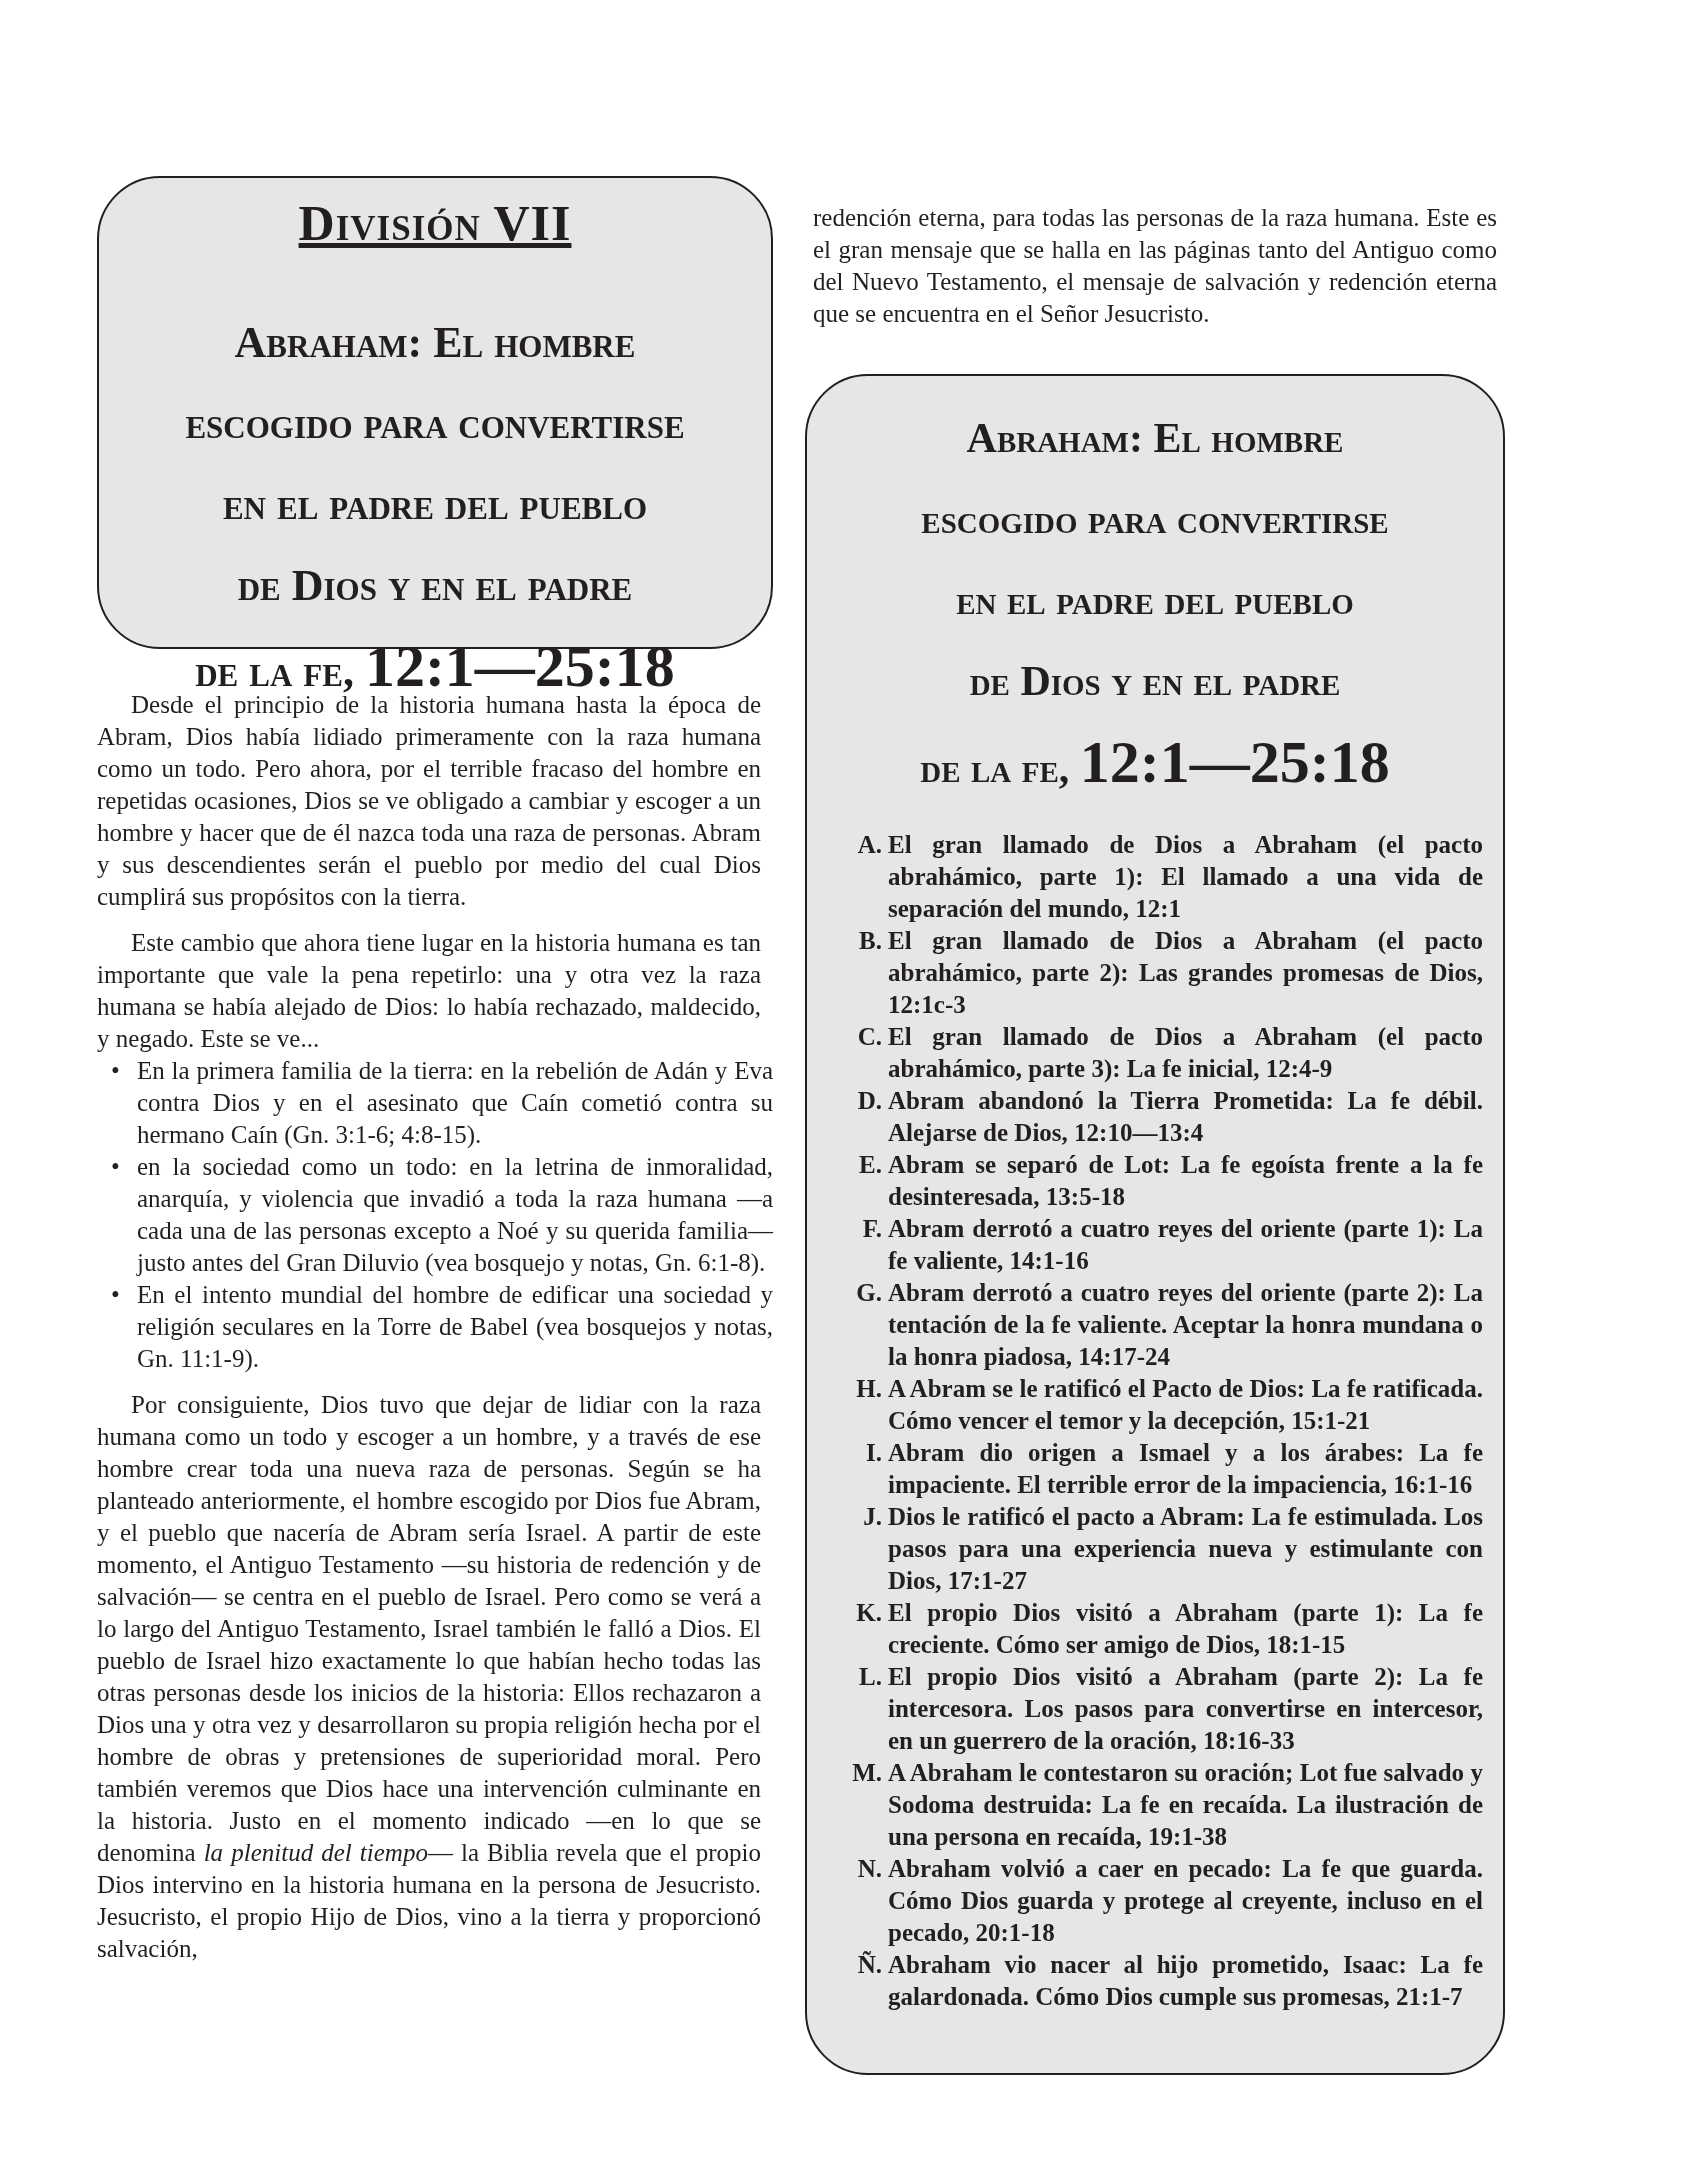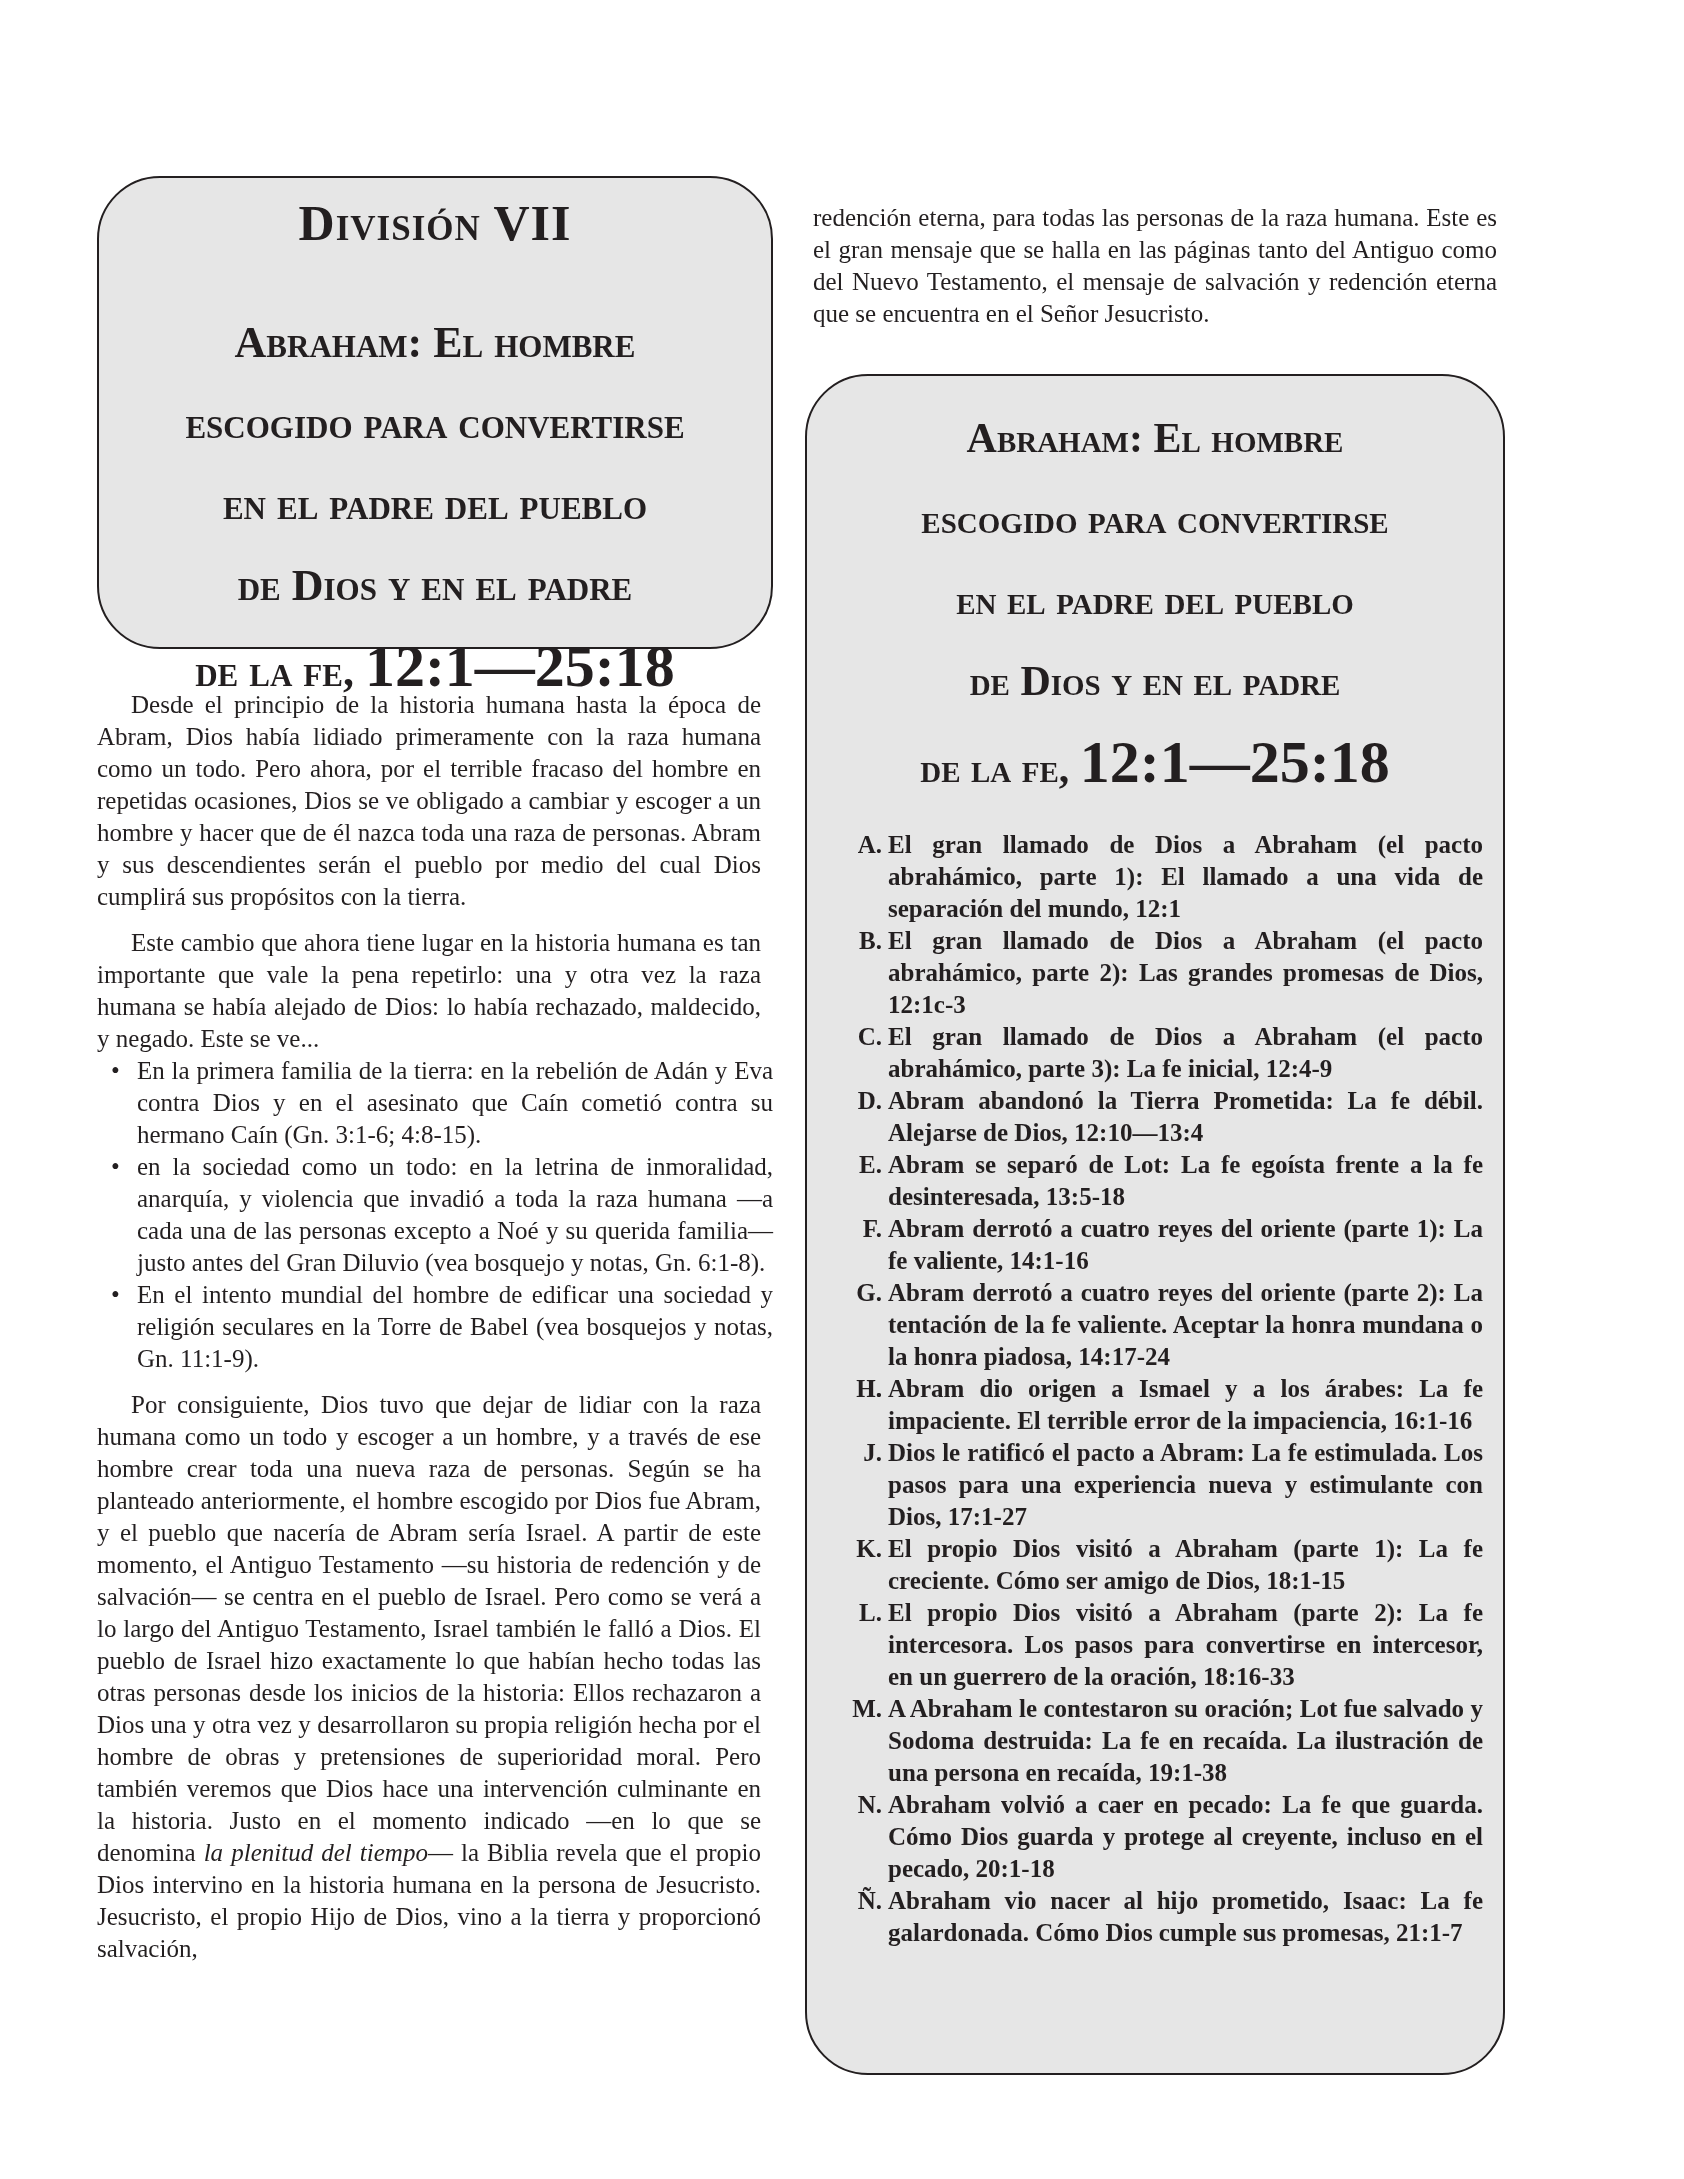--- a/index.html
+++ b/index.html
@@ -14,21 +14,21 @@
     background: #e6e6e6;
     border: 2px solid #231f20;
     border-radius: 63px;
     box-sizing: border-box;
     text-align: center;
     font-weight: bold;
     font-variant: small-caps;
   }
   .left-box { width: 676px; height: 473px; padding: 14px 10px 0; }
   .div-heading {
-    font-size: 50px; line-height: 63px; margin: 0 0 55px 0; letter-spacing: 1px;
+    font-size: 50px; line-height: 63px; margin: 0 0 55px 0; letter-spacing: 1px; text-decoration: underline;
   }
   .box-title { font-size: 44px; line-height: 65px; margin: 16px; }
   .box-title .big { font-size: 60px; font-variant: normal; }
 
   .body-text {
     font-size: 25px; line-height: 32px; text-align: justify; margin-top: 40px;
   }
   .body-text p { margin: 0 12px 14px 0; text-indent: 34px; }
   .body-text ul { list-style: none; margin: 0 0 14px 0; padding: 0; }
   .body-text li { position: relative; padding-left: 40px; }
@@ -90,21 +90,21 @@
       <span class="big">12:1—25:18</span>
     </div>
     <ul class="outline" id="outline-list">
         <li><span class="letter">A.</span><span>El gran llamado de Dios a Abraham (el pacto abrahámico, parte 1): El llamado a una vida de separación del mundo, 12:1</span></li>
         <li><span class="letter">B.</span><span>El gran llamado de Dios a Abraham (el pacto abrahámico, parte 2): Las grandes promesas de Dios, 12:1c-3</span></li>
         <li><span class="letter">C.</span><span>El gran llamado de Dios a Abraham (el pacto abrahámico, parte 3): La fe inicial, 12:4-9</span></li>
         <li><span class="letter">D.</span><span>Abram abandonó la Tierra Prometida: La fe débil. Alejarse de Dios, 12:10—13:4</span></li>
         <li><span class="letter">E.</span><span>Abram se separó de Lot: La fe egoísta frente a la fe desinteresada, 13:5-18</span></li>
         <li><span class="letter">F.</span><span>Abram derrotó a cuatro reyes del oriente (parte 1): La fe valiente, 14:1-16</span></li>
         <li><span class="letter">G.</span><span>Abram derrotó a cuatro reyes del oriente (parte 2): La tentación de la fe valiente. Aceptar la honra mundana o la honra piadosa, 14:17-24</span></li>
-        <li><span class="letter">H.</span></li>
+        <li><span class="letter">H.</span><span>A Abram se le ratificó el Pacto de Dios: La fe ratificada. Cómo vencer el temor y la decepción, 15:1-21</span></li>
         <li><span class="letter">I.</span><span>Abram dio origen a Ismael y a los árabes: La fe impaciente. El terrible error de la impaciencia, 16:1-16</span></li>
         <li><span class="letter">J.</span><span>Dios le ratificó el pacto a Abram: La fe estimulada. Los pasos para una experiencia nueva y estimulante con Dios, 17:1-27</span></li>
         <li><span class="letter">K.</span><span>El propio Dios visitó a Abraham (parte 1): La fe creciente. Cómo ser amigo de Dios, 18:1-15</span></li>
         <li><span class="letter">L.</span><span>El propio Dios visitó a Abraham (parte 2): La fe intercesora. Los pasos para convertirse en intercesor, en un guerrero de la oración, 18:16-33</span></li>
         <li><span class="letter">M.</span><span>A Abraham le contestaron su oración; Lot fue salvado y Sodoma destruida: La fe en recaída. La ilustración de una persona en recaída, 19:1-38</span></li>
         <li><span class="letter">N.</span><span>Abraham volvió a caer en pecado: La fe que guarda. Cómo Dios guarda y protege al creyente, incluso en el pecado, 20:1-18</span></li>
         <li><span class="letter">Ñ.</span><span>Abraham vio nacer al hijo prometido, Isaac: La fe galardonada. Cómo Dios cumple sus promesas, 21:1-7</span></li>
       </ul>
   </div>
 </div>

